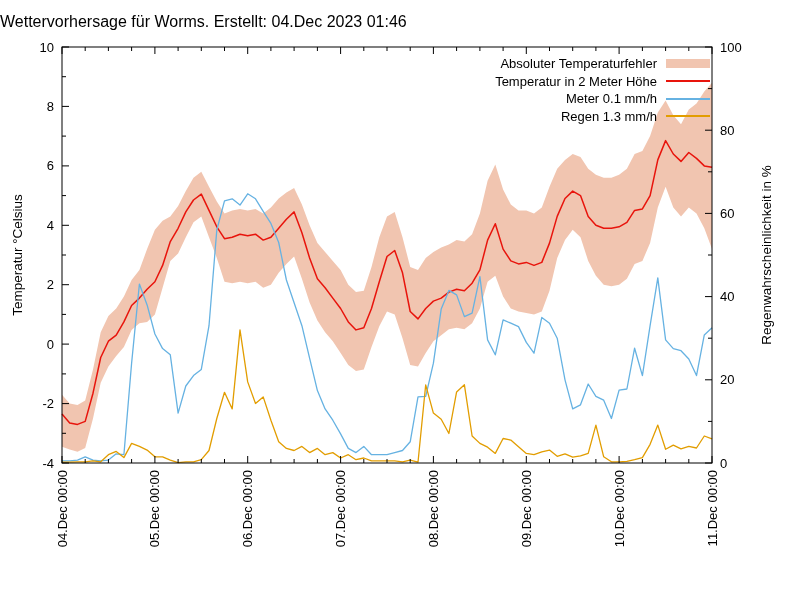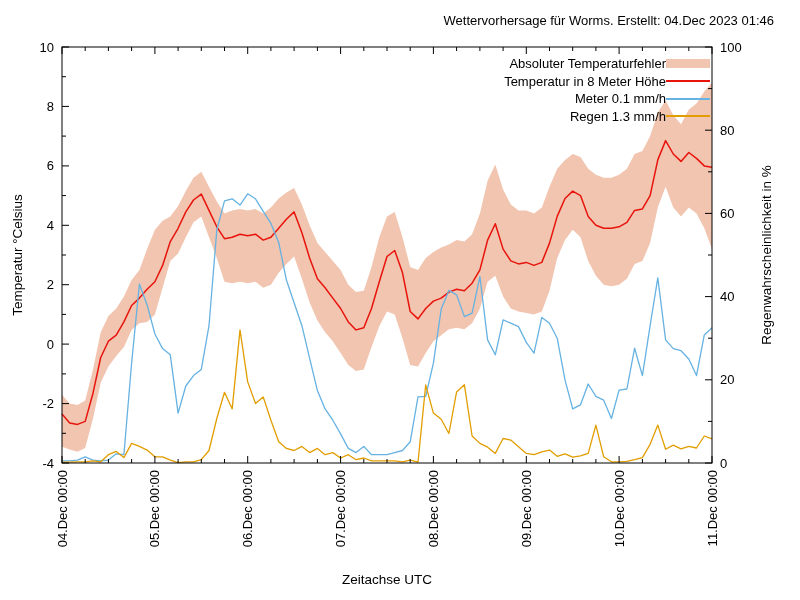--- a/index.html
+++ b/index.html
@@ -1,25 +1,25 @@
 <!DOCTYPE html>
 <html><head>
 <meta charset="utf-8">
 <style>
   html,body{margin:0;padding:0;background:#fff;}
   .chart-frame{position:relative;width:800px;height:600px;background:#ffffff;
     font-family:"Liberation Sans","DejaVu Sans",sans-serif;color:#000;overflow:hidden;}
-  .chart-title{position:absolute;top:13px;left:0;width:774px;text-align:right;
-    font-size:13px;white-space:nowrap;}
+  .chart-title{position:absolute;top:13px;left:0;width:774px;text-align:left;
+    font-size:16px;white-space:nowrap;}
   .x-label{position:absolute;top:572px;left:0;width:774px;text-align:center;font-size:13.5px;}
   .ylab{position:absolute;white-space:nowrap;font-size:13.5px;}
   .ylab-left{left:17px;top:255px;transform:translate(-50%,-50%) rotate(-90deg);}
   .ylab-right{left:766px;top:255px;transform:translate(-50%,-50%) rotate(-90deg);}
   .legend{position:absolute;top:55px;right:90px;}
-  .legend-row{display:flex;align-items:center;justify-content:flex-end;
+  .legend-row{display:flex;align-items:center;justify-content:flex-end;gap:9px;
     height:17.5px;font-size:13px;white-space:nowrap;}
   .legend-sample{display:inline-block;width:44px;flex:0 0 44px;}
   .legend-sample.band{height:9px;}
   .legend-sample.line{height:2px;}
   svg{position:absolute;left:0;top:0;}
   svg text{font-family:"Liberation Sans","DejaVu Sans",sans-serif;font-size:13px;fill:#000;}
 </style>
 </head>
 <body>
 
@@ -143,29 +143,28 @@
     </svg>
 
   <div class="chart-title">Wettervorhersage für Worms. Erstellt: 04.Dec 2023 01:46</div>
 
   <div class="legend">
     <div class="legend-row">
       <span>Absoluter Temperaturfehler</span>
       <span class="legend-sample band" style="background: rgb(241, 197, 176);"></span>
     </div>
     <div class="legend-row">
-      <span>Temperatur in 8 Meter Höhe</span>
+      <span>Temperatur in 2 Meter Höhe</span>
       <span class="legend-sample line" style="background: rgb(232, 20, 12);"></span>
     </div>
     <div class="legend-row">
       <span>Meter 0.1 mm/h</span>
       <span class="legend-sample line" style="background: rgb(102, 178, 226);"></span>
     </div>
     <div class="legend-row">
       <span>Regen 1.3 mm/h</span>
       <span class="legend-sample line" style="background: rgb(226, 157, 0);"></span>
     </div>
   </div>
 
   <div class="ylab ylab-left">Temperatur °Celsius</div>
   <div class="ylab ylab-right">Regenwahrscheinlichkeit in %</div>
-  <div class="x-label">Zeitachse UTC</div>
 </div>
 
 </body></html>

